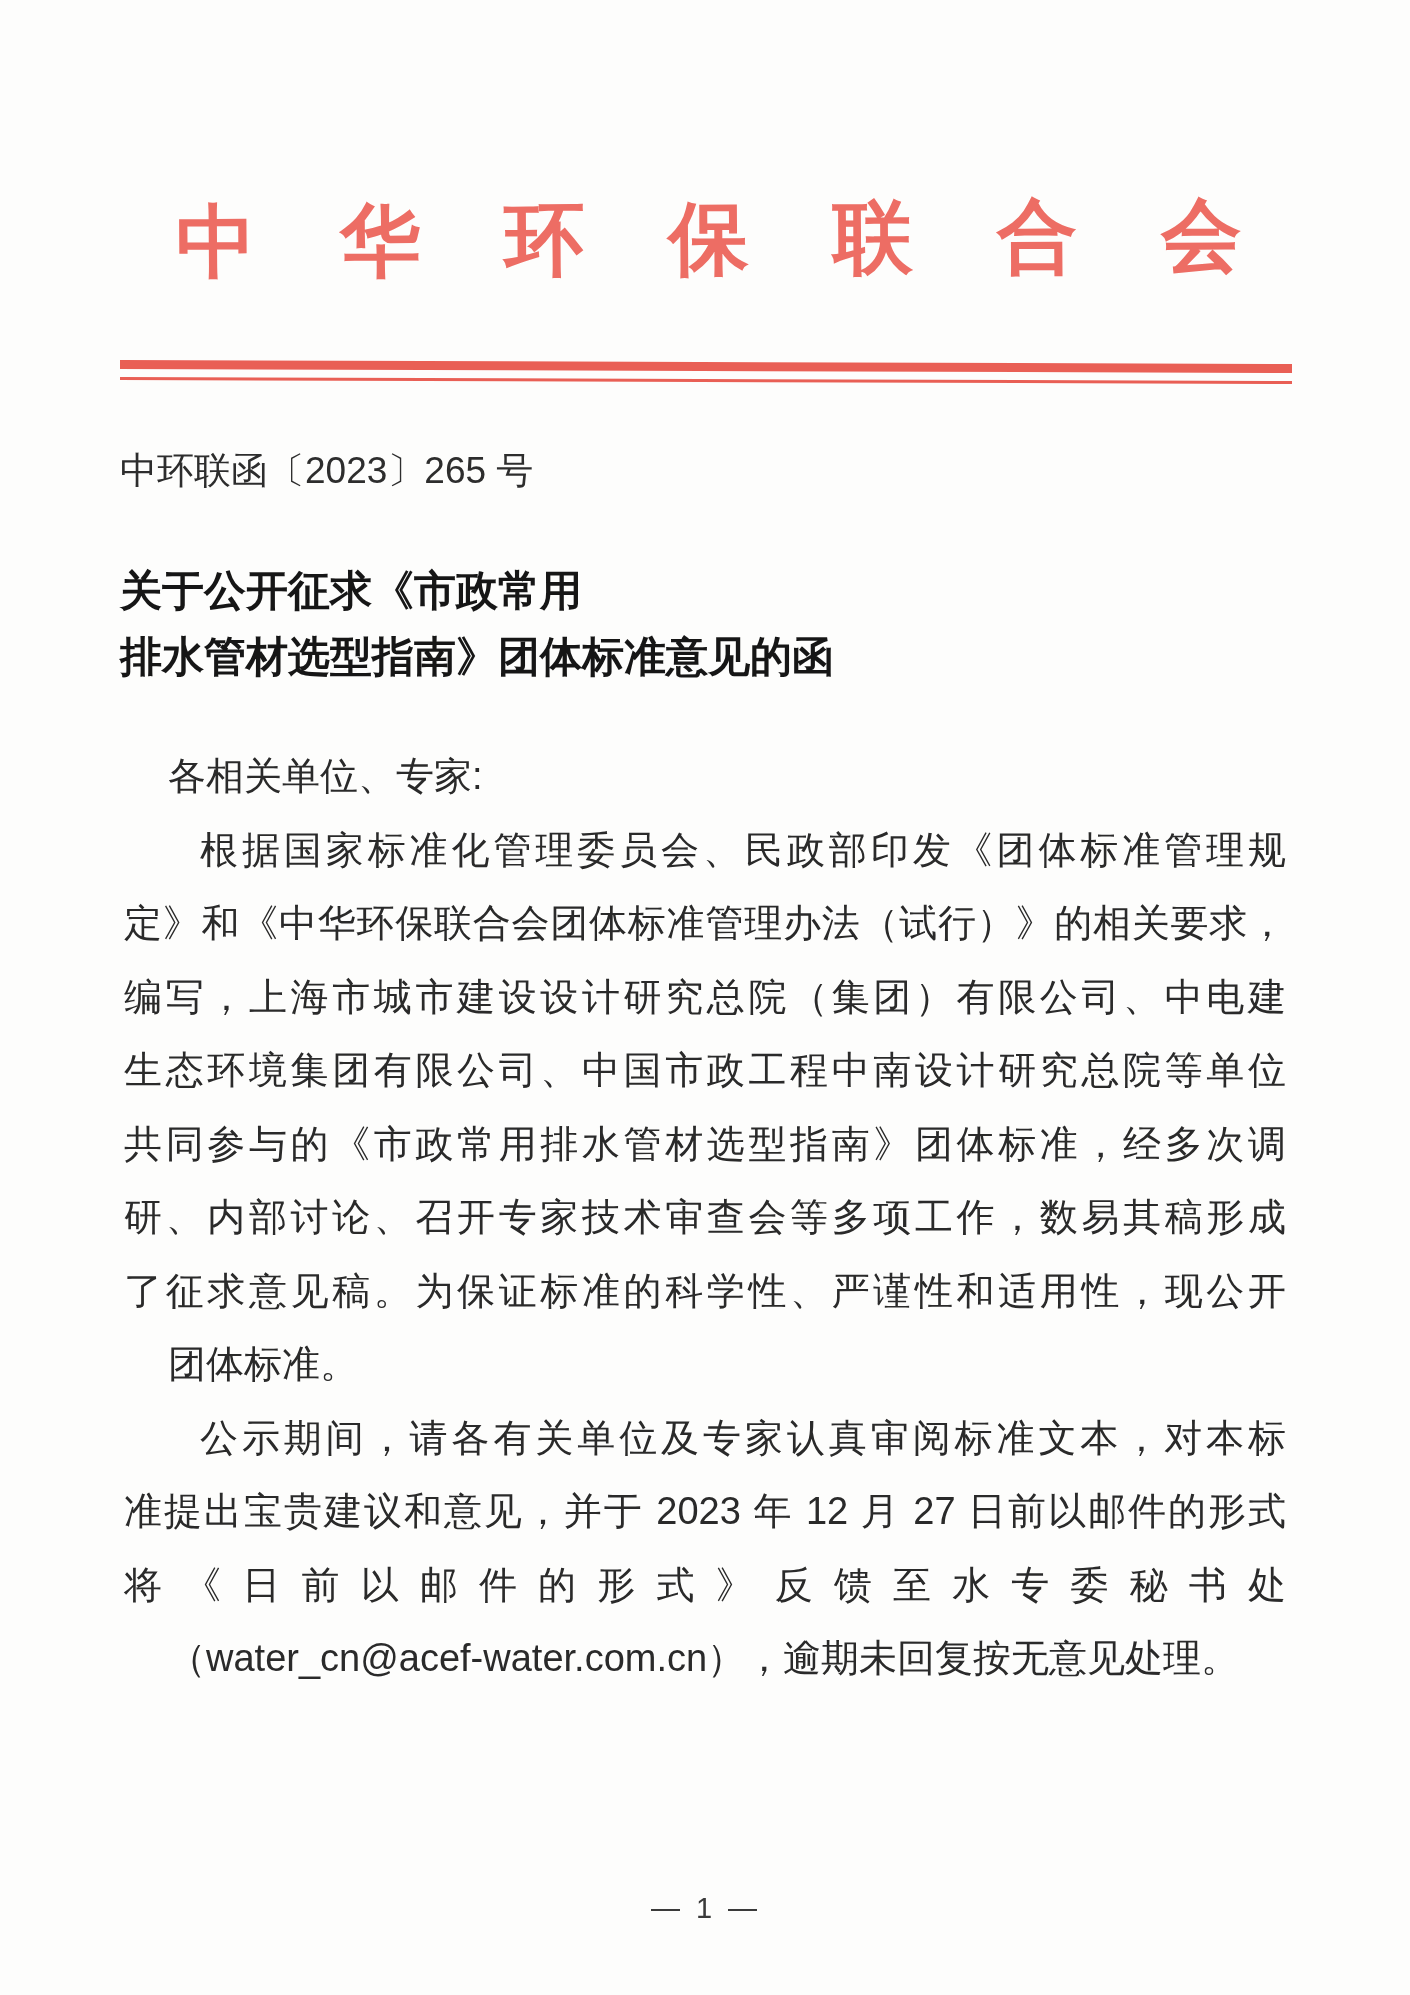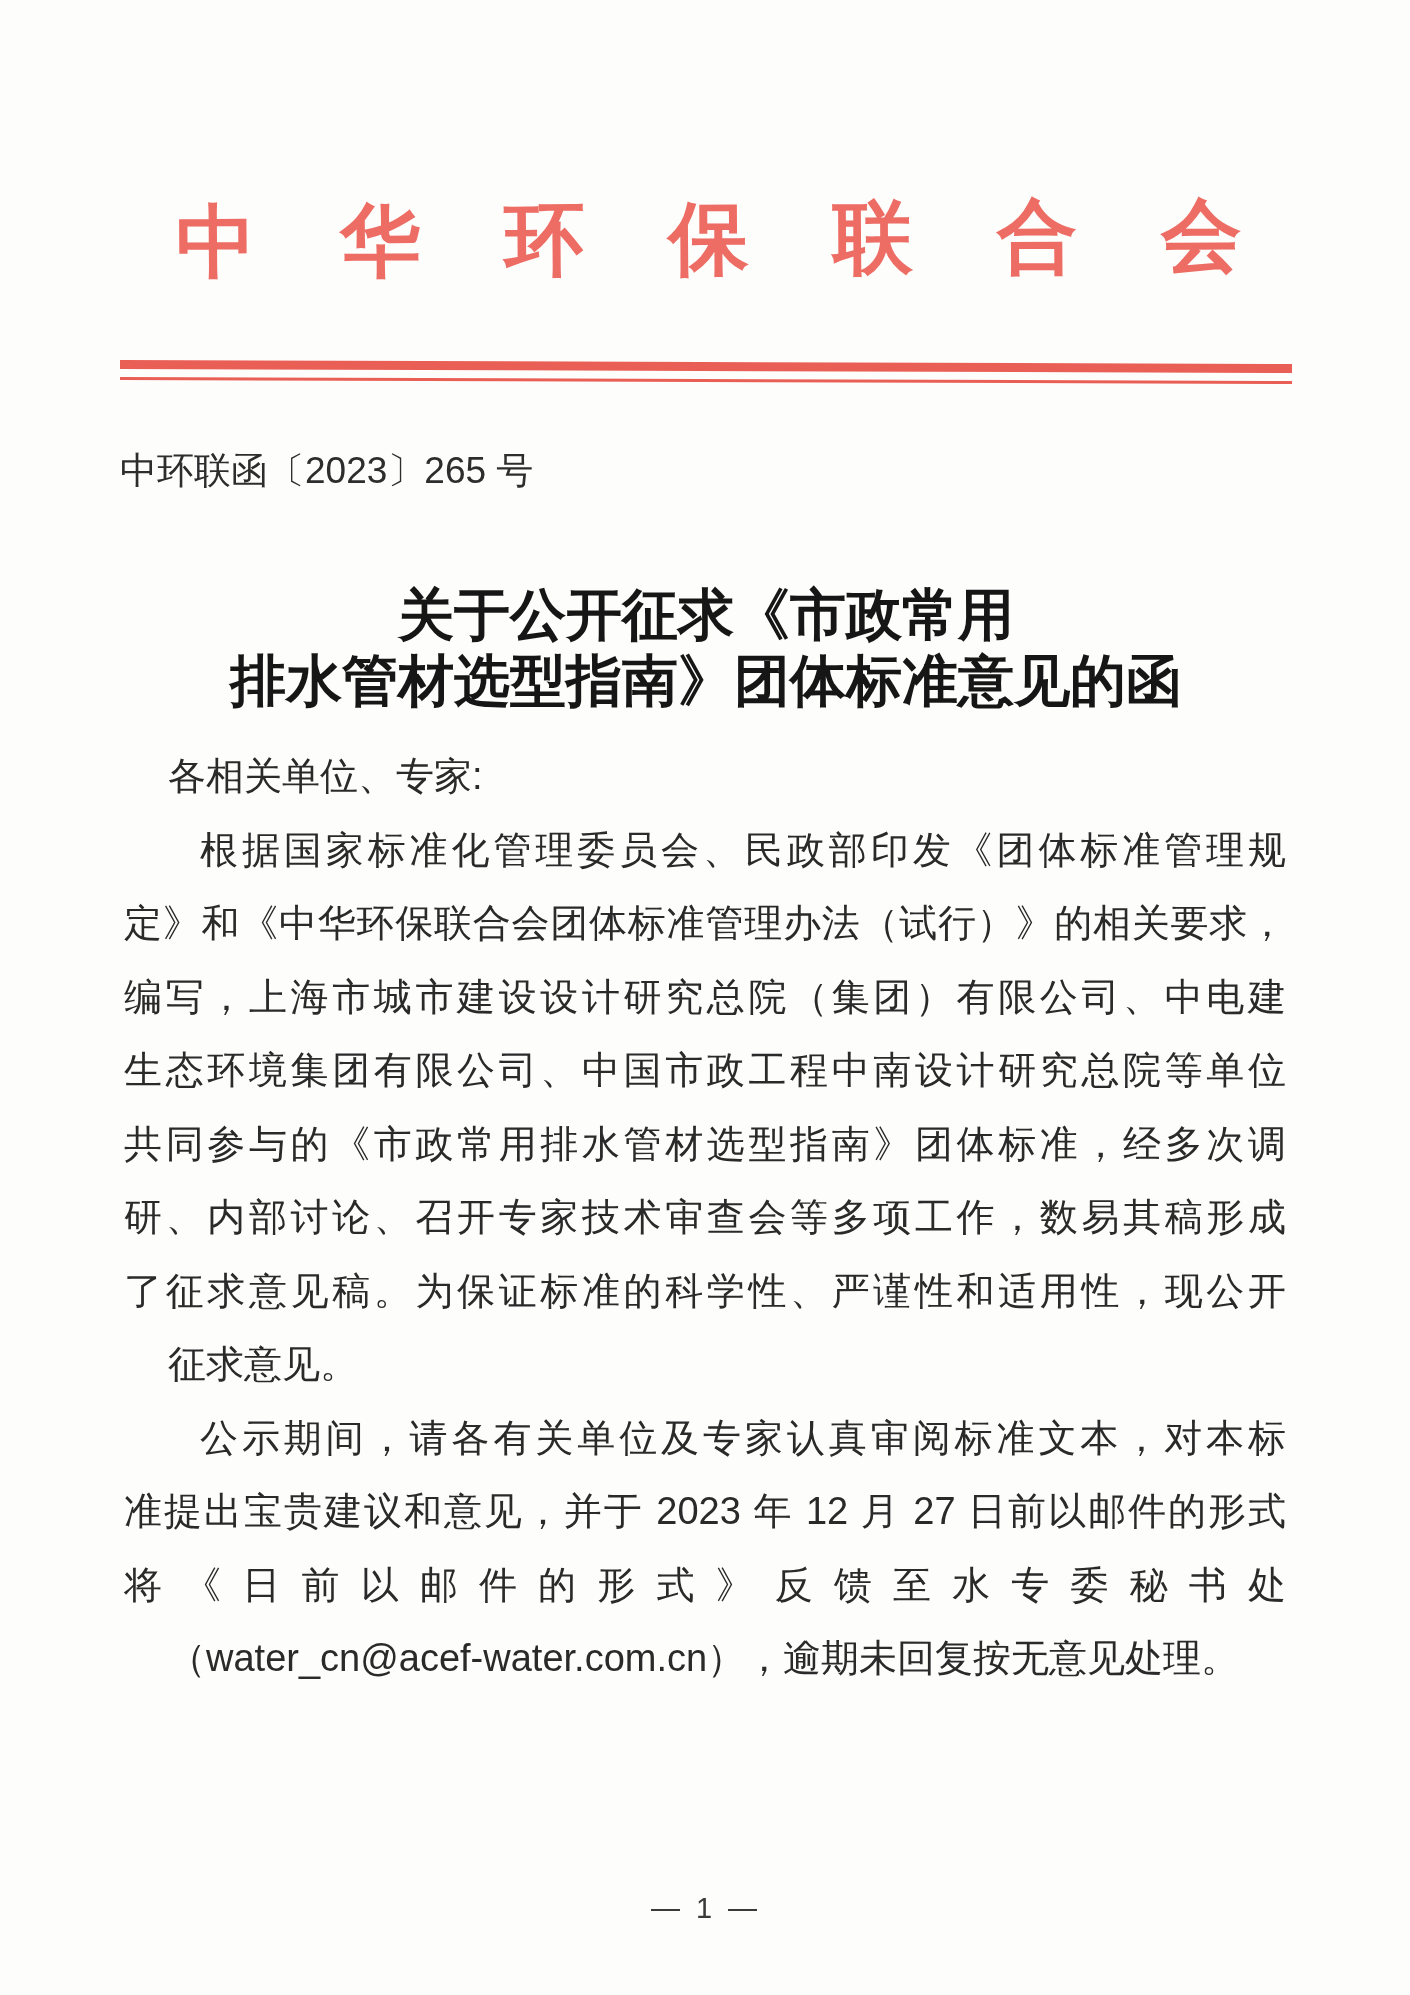--- a/index.html
+++ b/index.html
@@ -53,26 +53,24 @@
     text-align: left;
     font-size: 37px;
     color: #2d2d2d;
     white-space: nowrap;
   }
   .title {
     position: absolute;
     top: 558px;
     left: 120px;
     width: 1172px;
-    text-align: center;
-    font-size: 56px;
+    font-size: 42px;
     line-height: 66px;
     font-weight: bold;
     color: #161616;
-    margin-top: 24px;
   }
   .body-text {
     position: absolute;
     top: 740px;
     left: 124px;
     width: 1162px;
     font-size: 38px;
     color: #2a2a2a;
   }
   .line {
@@ -120,21 +118,21 @@
   <div class="body-text">
     <div class="line last">各相关单位、专家:</div>
 
     <div class="line indent">根据国家标准化管理委员会、民政部印发《团体标准管理规</div>
     <div class="line">定》和《中华环保联合会团体标准管理办法（试行）》的相关要求，</div>
     <div class="line">编写，上海市城市建设设计研究总院（集团）有限公司、中电建</div>
     <div class="line">生态环境集团有限公司、中国市政工程中南设计研究总院等单位</div>
     <div class="line">共同参与的《市政常用排水管材选型指南》团体标准，经多次调</div>
     <div class="line">研、内部讨论、召开专家技术审查会等多项工作，数易其稿形成</div>
     <div class="line">了征求意见稿。为保证标准的科学性、严谨性和适用性，现公开</div>
-    <div class="line last">征求意见。</div>
+    <div class="line last">团体标准。</div>
 
     <div class="line indent">公示期间，请各有关单位及专家认真审阅标准文本，对本标</div>
     <div class="line">准提出宝贵建议和意见，并于 2023 年 12 月 27 日前以邮件的形式</div>
     <div class="line">将《日前以邮件的形式》反馈至水专委秘书处</div>
     <div class="line last">（water_cn@acef-water.com.cn），逾期未回复按无意见处理。</div>
   </div>
 
   <div class="page-number">— 1 —</div>
 
 </div>

